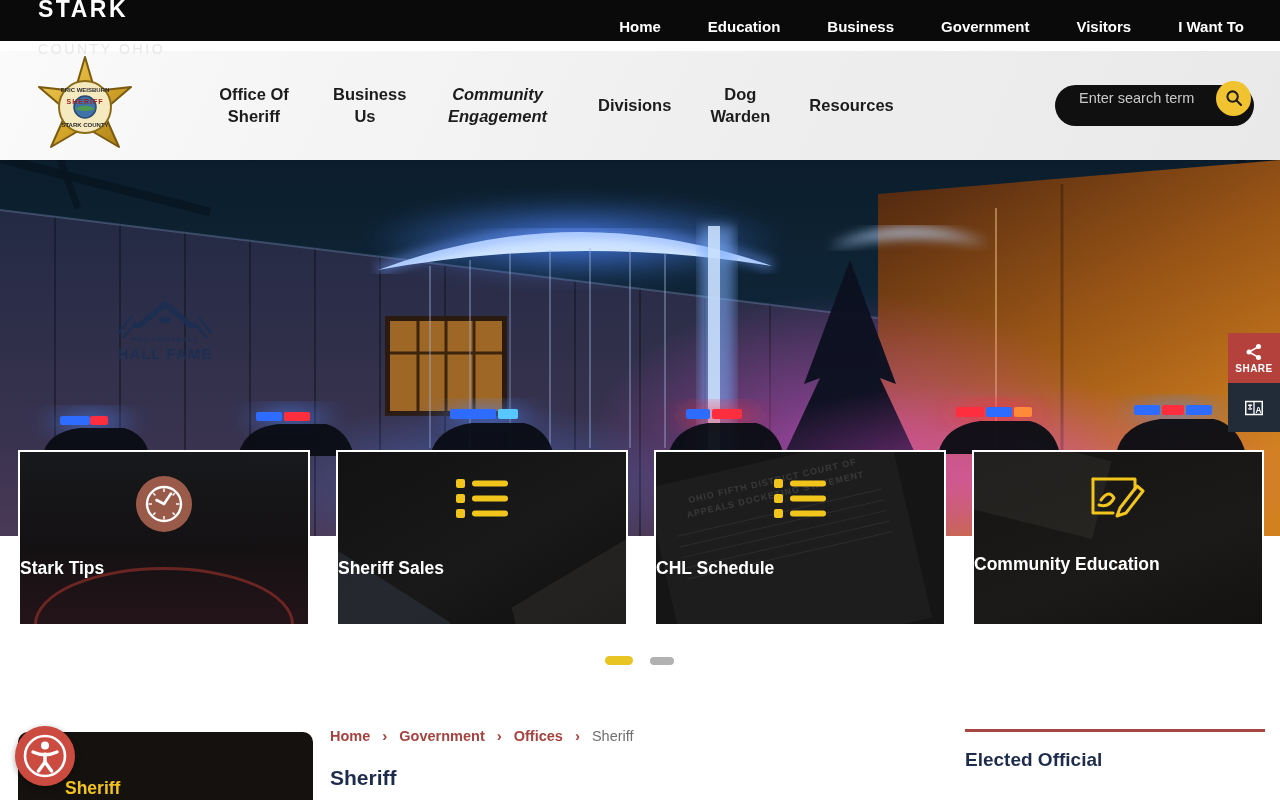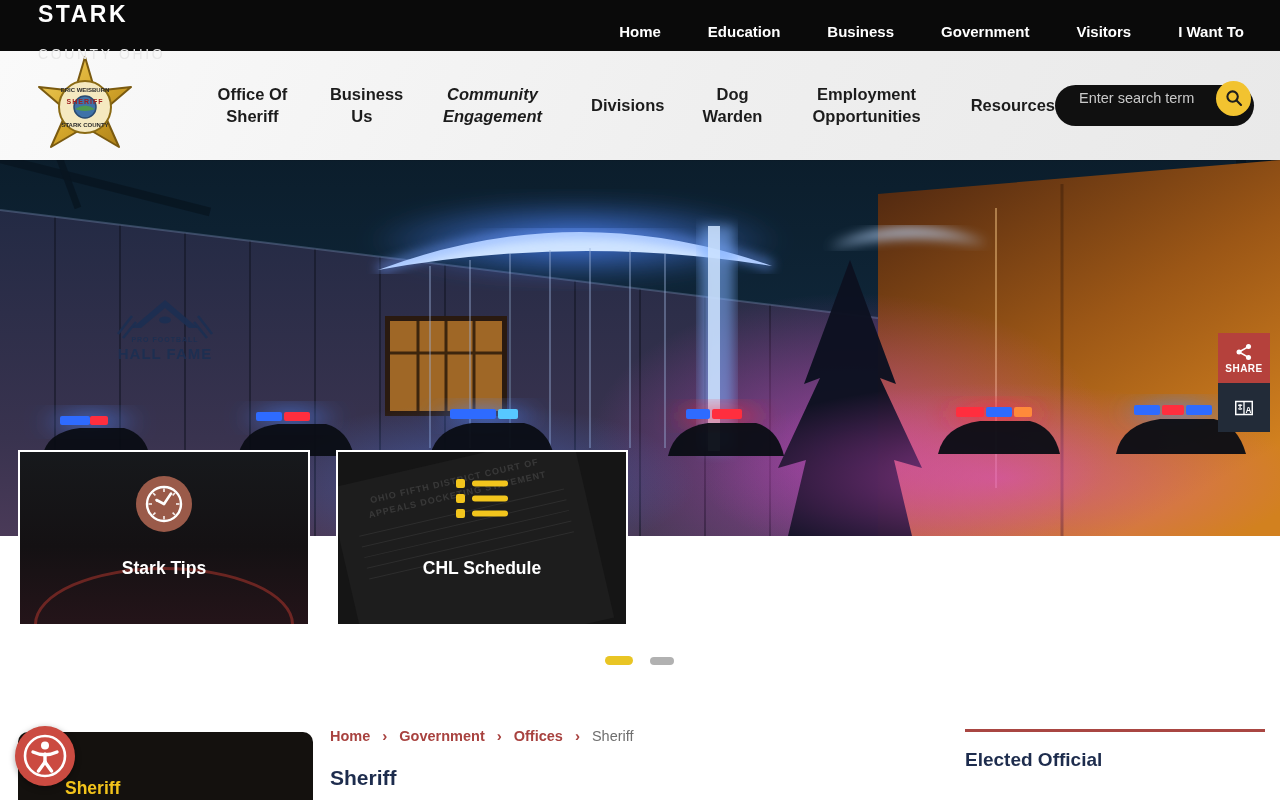--- a/index.html
+++ b/index.html
@@ -1,20 +1,20 @@
 <!DOCTYPE html>
 <html><head>
 <meta charset="utf-8">
 <style>
   * { margin:0; padding:0; box-sizing:border-box; }
   body { font-family:"Liberation Sans", sans-serif; background:#fff; }
   #app { position:relative; width:1280px; height:800px; overflow:hidden; background:#fff; }
 
   
-  .topbar { position:absolute; left:0; top:0; width:1280px; height:51px; background:#0a0a0a;
+  .topbar { position:absolute; left:0; top:0; width:1280px; height:41px; background:#0a0a0a;
             display:flex; align-items:center; padding:12px 36px 0 38px; z-index:30; }
   .brand { display:flex; flex-direction:column; line-height:1; cursor:pointer; }
   .brand-name { color:#fff; font-size:23px; font-weight:700; letter-spacing:2.5px; }
   .brand-tag  { color:#e8e8e8; font-size:14px; letter-spacing:2.6px; margin-top:21px; }
   .topnav { margin-left:auto; display:flex; gap:47px; }
   .topnav a { color:#fff; font-size:15px; font-weight:700; text-decoration:none; cursor:pointer; }
 
   
   .mainnav { position:absolute; left:0; top:51px; width:1280px; height:109px; z-index:29;
              background:linear-gradient(115deg,#fafafa 0%,#efefef 55%,#e9e9e9 100%);
@@ -29,32 +29,32 @@
   .searchpill input { flex:1; min-width:0; background:transparent; border:none; outline:none;
                       color:#eee; font-size:14.5px; font-family:"Liberation Sans",sans-serif; }
   .searchpill input::placeholder { color:#c9c9c9; }
   .searchbtn { width:35px; height:35px; border-radius:50%; background:#f2c330; border:none;
                display:flex; align-items:center; justify-content:center; cursor:pointer; flex:0 0 auto; }
 
   
   .hero { position:absolute; left:0; top:148px; width:1280px; height:388px; overflow:hidden; background:#0c1f2d; }
 
   
-  .share-rail { position:absolute; right:0; top:333px; width:62px; z-index:40; }
+  .share-rail { position:absolute; right:0; top:333px; width:52px; z-index:40; }
   .sharebtn { width:52px; height:50px; background:#b5413c; border:none; cursor:pointer;
               display:flex; flex-direction:column; align-items:center; justify-content:center; gap:2px; }
   .sharebtn span { color:#fff; font-size:10px; font-weight:700; letter-spacing:.5px; }
   .translatebtn { width:52px; height:49px; background:#222b38; border:none; cursor:pointer;
                   display:flex; align-items:center; justify-content:center; }
 
   
   .cards { position:absolute; left:18px; top:450px; display:flex; gap:26px; z-index:20; }
   .card { position:relative; width:292px; height:176px; border:2px solid #fff; overflow:hidden;
           cursor:pointer; background:#141414; }
-  .card .label { position:absolute; left:0; right:0; top:106px; text-align:center;
+  .card .label { position:absolute; left:0; right:0; top:106px; 
                  color:#fff; font-size:17.5px; font-weight:700; }
   .card .icon-wrap { position:absolute; left:0; right:0; top:24px; display:flex; justify-content:center; }
   .c1 { background:linear-gradient(180deg,#17191c 0%,#141113 55%,#241419 100%); }
   .c1 .bridge { position:absolute; left:14px; bottom:-58px; width:260px; height:115px;
                 border:3px solid rgba(185,55,45,.5); border-radius:50%; }
   .c2 { background:linear-gradient(150deg,#121212 0%,#191919 55%,#0f0f0f 100%); }
   .c2 .hand-l { position:absolute; left:-30px; top:70px; width:150px; height:130px; background:rgba(105,125,160,.16);
                 transform:rotate(18deg); clip-path:polygon(0 30%,100% 60%,100% 100%,0 100%); }
   .c2 .hand-r { position:absolute; right:-30px; top:60px; width:150px; height:130px; background:rgba(190,170,145,.10);
                 transform:rotate(-14deg); clip-path:polygon(0 60%,100% 25%,100% 100%,0 100%); }
@@ -136,21 +136,20 @@
           <text x="60" y="72" text-anchor="middle" font-size="6" fill="#2a2a2a" font-weight="700">STARK COUNTY</text>
         </g>
       </svg>
     </div>
     <div class="mn-items">
       <div class="mn-item w82">Office Of Sheriff</div>
       <div class="mn-item w64">Business Us</div>
       <div class="mn-item w125">Community Engagement</div>
       <div class="mn-item">Divisions</div>
       <div class="mn-item w62">Dog Warden</div>
-      <div class="mn-item w140">Employment Opportunities</div>
       <div class="mn-item">Resources</div>
     </div>
     <div class="searchpill">
       <input type="text" placeholder="Enter search term" style="">
       <button class="searchbtn">
         <svg width="20" height="20" viewBox="0 0 20 20">
           <circle cx="8.6" cy="8.6" r="5.2" fill="none" stroke="#1d1d1d" stroke-width="2.1"></circle>
           <line x1="12.6" y1="12.6" x2="17" y2="17" stroke="#1d1d1d" stroke-width="2.1" stroke-linecap="round"></line>
         </svg>
       </button>
@@ -355,20 +354,37 @@
                 <line x1="33" y1="33" x2="30.6" y2="30.6"></line>
             </g>
             <line x1="22" y1="22" x2="29" y2="11.5" stroke="#fff" stroke-width="2.6" stroke-linecap="round"></line>
             <line x1="22" y1="22" x2="14.5" y2="18" stroke="#fff" stroke-width="2.6" stroke-linecap="round"></line>
           </svg>
         </div>
       </div>
       <div class="label">Stark Tips</div>
     </div>
 
+    <div class="card c2">
+      <div class="hand-l"></div>
+      <div class="hand-r"></div>
+      <div class="icon-wrap">
+        <svg width="54" height="46" viewBox="0 0 54 46">
+          <g fill="#f2c51d">
+            <rect x="1" y="3" width="9" height="9" rx="2"></rect>
+              <rect x="17" y="4.5" width="36" height="6" rx="3"></rect>
+            <rect x="1" y="18" width="9" height="9" rx="2"></rect>
+              <rect x="17" y="19.5" width="36" height="6" rx="3"></rect>
+            <rect x="1" y="33" width="9" height="9" rx="2"></rect>
+              <rect x="17" y="34.5" width="36" height="6" rx="3"></rect>
+          </g>
+        </svg>
+      </div>
+      <div class="label">Sheriff Sales</div>
+    </div>
 
     <div class="card c3">
       <div class="doc">
         <div class="doctext">Ohio Fifth District Court of Appeals Docketing Statement</div>
         <div class="dline"></div>
           <div class="dline"></div>
           <div class="dline"></div>
           <div class="dline"></div>
           <div class="dline"></div>
       </div>
@@ -380,20 +396,34 @@
             <rect x="1" y="18" width="9" height="9" rx="2"></rect>
               <rect x="17" y="19.5" width="36" height="6" rx="3"></rect>
             <rect x="1" y="33" width="9" height="9" rx="2"></rect>
               <rect x="17" y="34.5" width="36" height="6" rx="3"></rect>
           </g>
         </svg>
       </div>
       <div class="label">CHL Schedule</div>
     </div>
 
+    <div class="card c4">
+      <div class="laptop"></div>
+      <div class="icon-wrap" style="top:20px;">
+        <svg width="56" height="48" viewBox="0 0 56 48">
+          <g stroke="#f2c51d" stroke-width="3" fill="none" stroke-linecap="round" stroke-linejoin="round">
+            <path d="M3 7 h42 v10"></path>
+            <path d="M3 7 v34 h20"></path>
+            <path d="M30 36 L47 14 l6 5 L36 41 l-9 3 z"></path>
+            <path d="M11 28 q8 -11 13 -2 q-5 10 -15 7"></path>
+          </g>
+        </svg>
+      </div>
+      <div class="label" style="top:102px;">Community Education</div>
+    </div>
   </div>
 
   <div class="dots">
     <span class="dot-active"></span>
     <span class="dot"></span>
   </div>
 
   <nav class="crumbs">
     <a>Home</a>
     <span class="sep">›</span>

